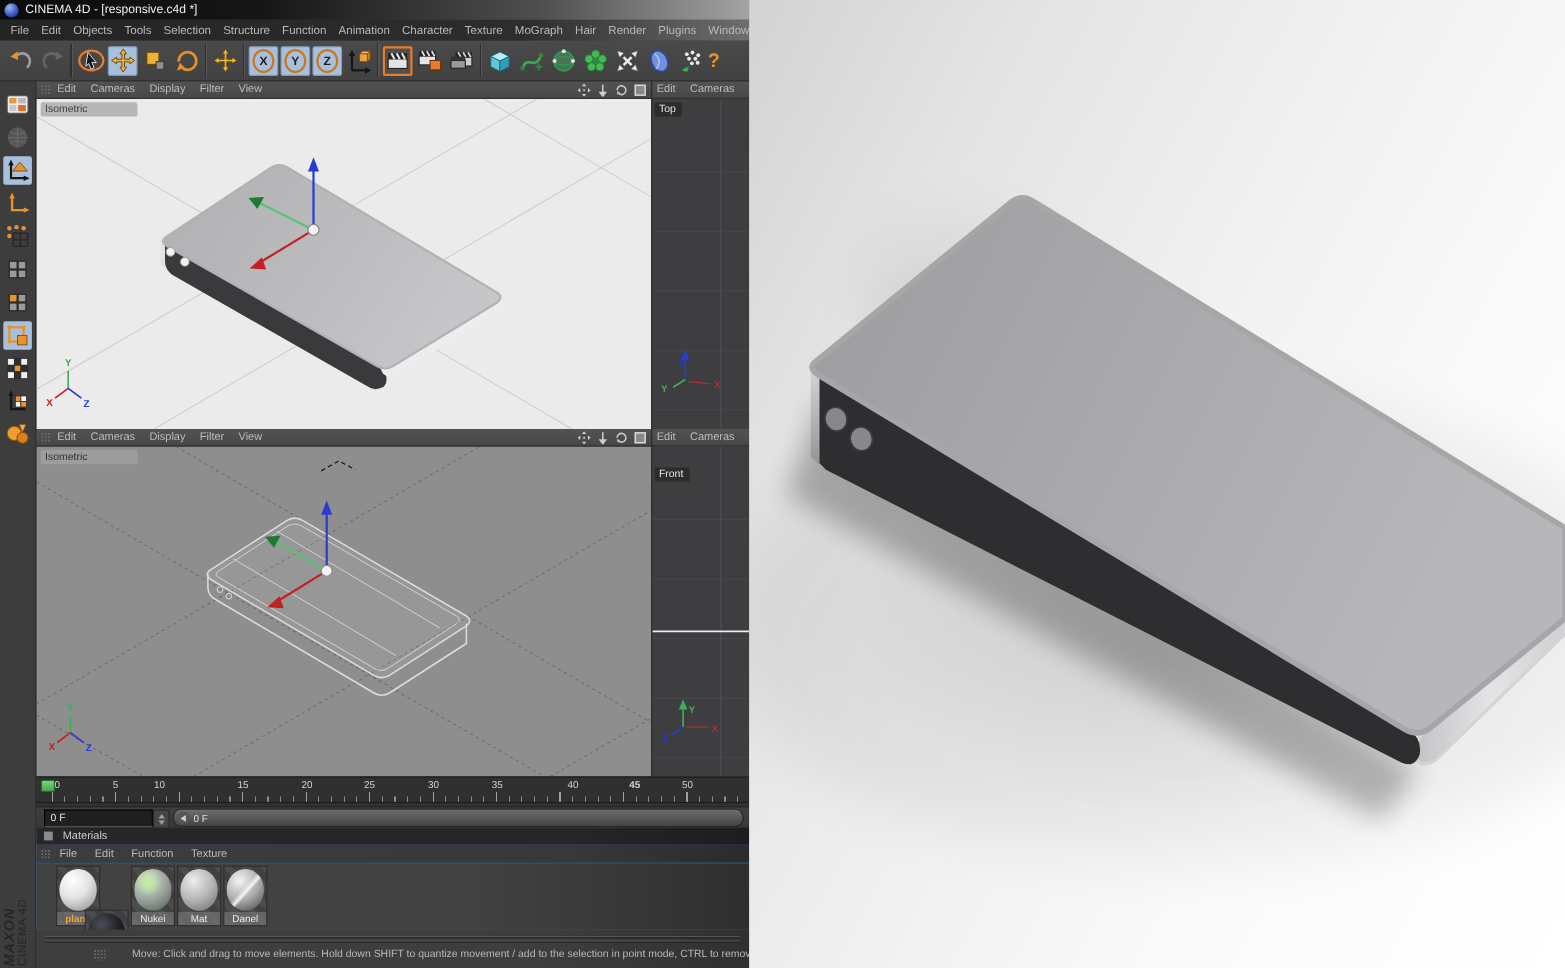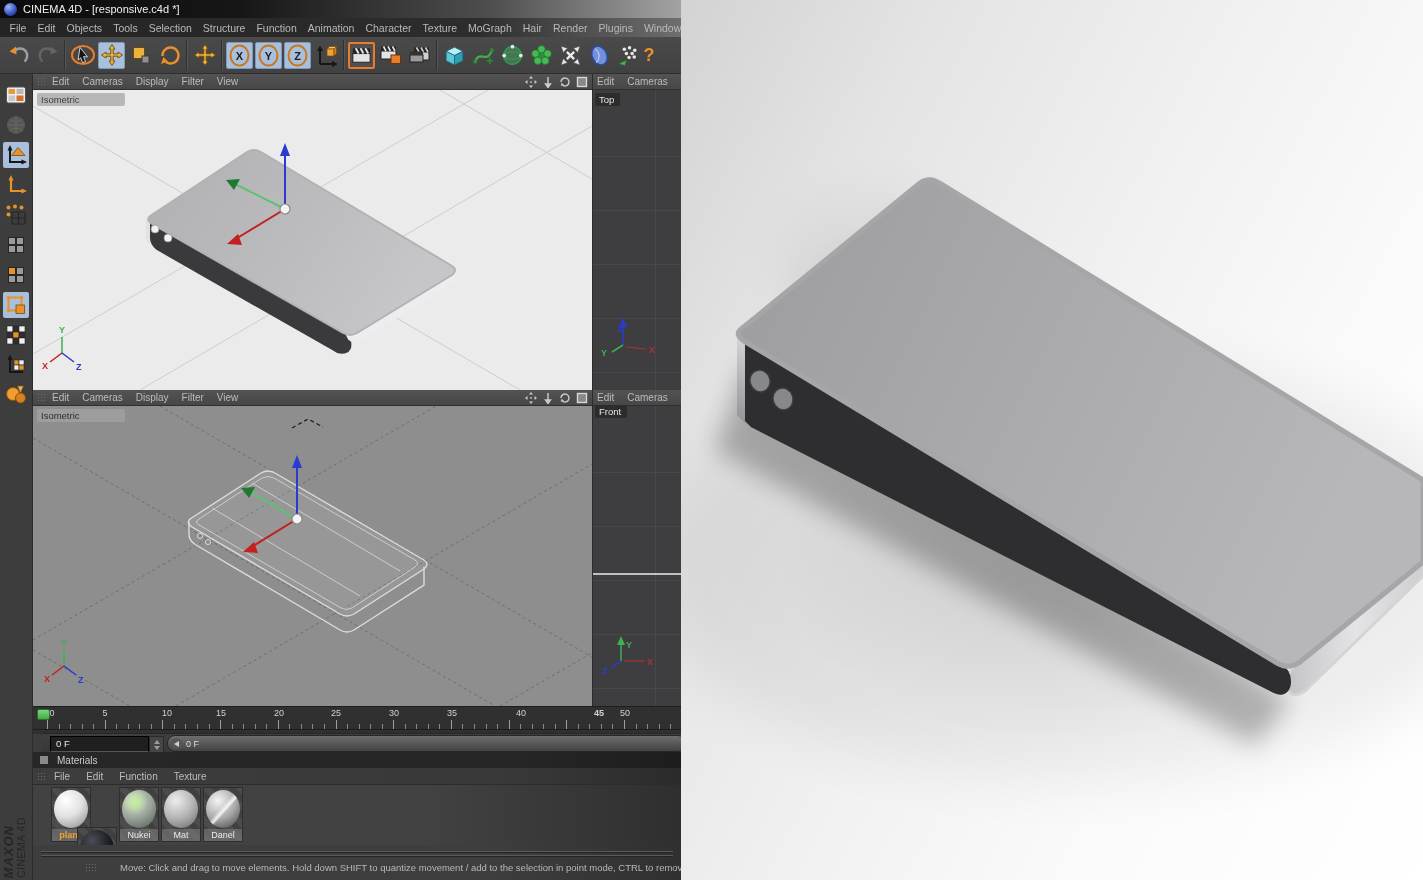--- a/index.html
+++ b/index.html
@@ -47,21 +47,21 @@
   
   .timeline{left:33px;top:706px;width:648px;height:27px;background:#303030;border-top:1px solid #1e1e1e;overflow:hidden;}
   .ruler-ticks{position:absolute;left:0;top:13px;width:648px;height:9px;
      background-image:repeating-linear-gradient(to right,#9f9f9f 0 1px,transparent 1px 57.7px),
                       repeating-linear-gradient(to right,#8a8a8a 0 1px,transparent 1px 11.54px);
      background-position:14px 0,14px 4px;background-size:648px 9px,648px 5px;background-repeat:no-repeat;}
   .ruler-base{position:absolute;left:0;top:22px;width:648px;height:1px;background:#1c1c1c;}
   .tl-label{position:absolute;top:1px;transform:translateX(-50%);font-size:9px;color:#d2d2d2;}
   .tl-marker{position:absolute;left:4px;top:2px;width:13px;height:11px;background:linear-gradient(#79d87a,#46a848);border:1px solid #2c6e2e;border-radius:2px;box-sizing:border-box;}
   
-  .framerow{left:43px;top:733px;width:648px;height:19px;background:linear-gradient(#3f3f3f,#373737);border-top:1px solid #272727;}
+  .framerow{left:33px;top:733px;width:648px;height:19px;background:linear-gradient(#3f3f3f,#373737);border-top:1px solid #272727;}
   .ffield{position:absolute;left:7px;top:2px;width:92px;height:14px;background:#1f1f1f;border:1px solid #000;border-bottom-color:#555;color:#e4e4e4;font-size:9.5px;line-height:14px;padding-left:5px;box-sizing:content-box;}
   .fspin{position:absolute;left:106px;top:2px;width:13px;height:16px;background:#454545;border:1px solid #2a2a2a;display:flex;flex-direction:column;align-items:center;justify-content:center;gap:2px;}
   .fspin i{display:block;width:0;height:0;border-left:3px solid transparent;border-right:3px solid transparent;}
   .fspin .up{border-bottom:4px solid #9d9d9d;}
   .fspin .dn{border-top:4px solid #9d9d9d;}
   .fslider{position:absolute;left:124px;top:1px;width:517px;height:15px;border-radius:8px;background:linear-gradient(#6e6e6e,#434343);border:1px solid #262626;display:flex;align-items:center;color:#dedede;font-size:9px;}
   .fslider .cap{width:11px;height:11px;margin:0 4px 0 3px;border-radius:50%;background:#565656;display:flex;align-items:center;justify-content:center;}
   .fslider .cap i{width:0;height:0;border-top:3px solid transparent;border-bottom:3px solid transparent;border-right:5px solid #cfcfcf;display:block;}
   
   .matpanel{left:33px;top:752px;width:648px;height:93px;background:#3b82f6;}
@@ -571,35 +571,35 @@
             <line x1="620" y1="661" x2="620" y2="640" stroke="#3faf55" stroke-width="1.5"></line>
               <path d="M620,636 L616,645 H624 Z" fill="#3faf55"></path>
             <line x1="623" y1="661" x2="643" y2="661" stroke="#b03030" stroke-width="1.2"></line>
             <line x1="620" y1="661" x2="610" y2="668" stroke="#2a3bd0" stroke-width="1.5"></line>
             <text x="625" y="648" fill="#3faf55">Y</text>
             <text x="646" y="665" fill="#b03030">X</text>
             <text x="601" y="674" fill="#2a3bd0">Z</text>
           </g>
         </svg>
       </div>
-      <span class="chip dark" style="left:2px;top:15px;text-align:right;">Front</span>
+      <span class="chip dark" style="left:2px;top:35px;text-align:right;">Front</span>
     </div>
 
     <div class="a timeline">
       <div class="tl-marker"></div>
       <span class="tl-label" style="left:19px;">0</span>
       <span class="tl-label" style="left:72px;">5</span>
-      <span class="tl-label" style="left:134px;">10</span>
+      <span class="tl-label" style="left:112px;">10</span>
       <span class="tl-label" style="left:188px;">15</span>
       <span class="tl-label" style="left:246px;">20</span>
       <span class="tl-label" style="left:303px;">25</span>
       <span class="tl-label" style="left:361px;">30</span>
       <span class="tl-label" style="left:419px;text-align:right;">35</span>
       <span class="tl-label" style="left:488px;">40</span>
-      <span class="tl-label" style="left:566px;font-weight:bold;">45</span>
+      <span class="tl-label" style="left:544px;font-weight:bold;">45</span>
       <span class="tl-label" style="left:592px;">50</span>
       <div class="ruler-ticks"></div>
       <div class="ruler-base"></div>
     </div>
 
     <div class="a framerow">
       <div class="ffield">0 F</div>
       <div class="fspin">
           <i class="up"></i>
           <i class="dn"></i>

